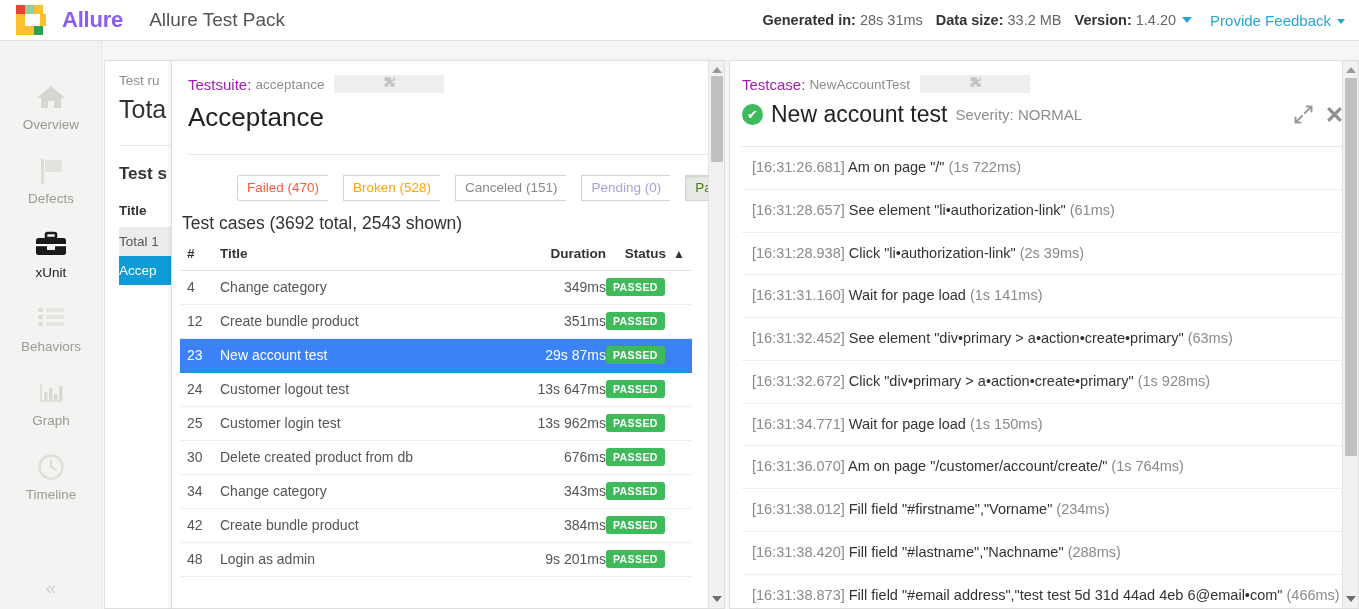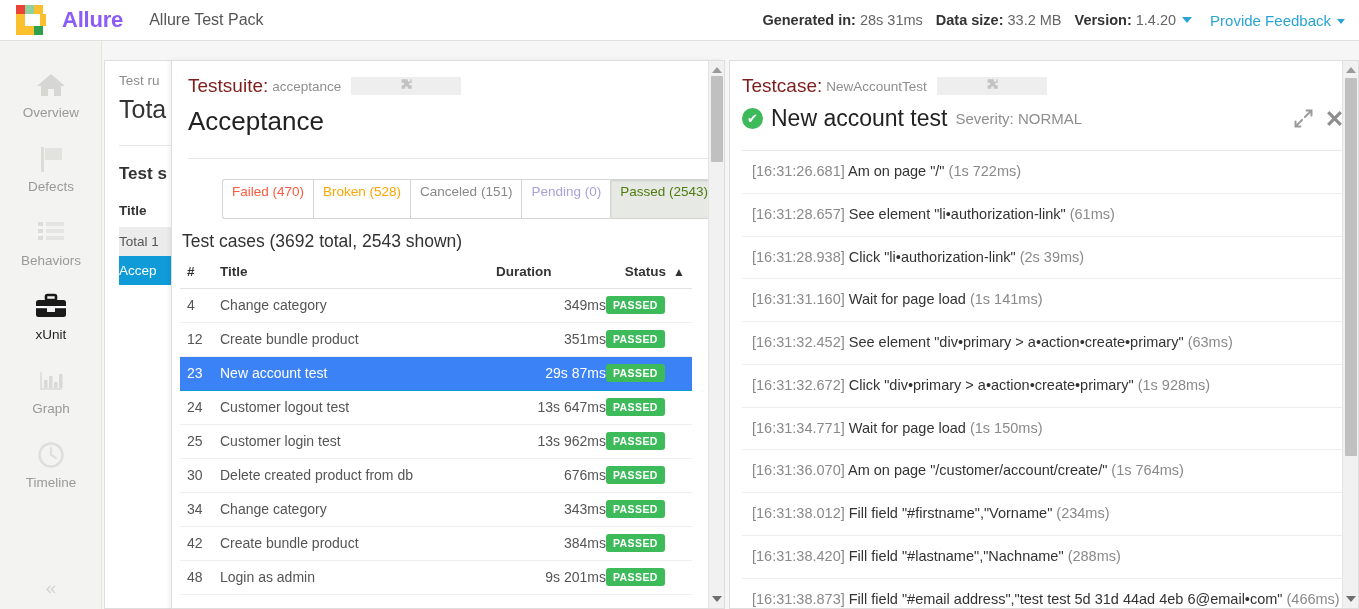--- a/index.html
+++ b/index.html
@@ -15,21 +15,21 @@
     position: absolute; top: 0; left: 0; width: 1359px; height: 41px;
     background: #ffffff; border-bottom: 1px solid #e0e0e0;
     display: flex; align-items: center;
   }
   .logo-wrap { width: 46px; height: 41px; display: flex; align-items: center; justify-content: center; margin-left: 8px; }
   .logo { position: relative; width: 30px; height: 30px; }
   .logo i { position: absolute; display: block; }
   .brand {
     font-size: 22px; font-weight: bold; color: #8b5cf6; margin-left: 8px; letter-spacing: -0.2px;
   }
-  .pack-title { font-size: 16px; color: #555; margin-left: 26px; }
+  .pack-title { font-size: 19px; color: #555; margin-left: 26px; }
   .topbar-right {
     margin-left: auto; display: flex; align-items: center; gap: 0px;
     font-size: 14.5px; color: #666; padding-right: 14px;
   }
   .meta-group { margin-right: 13px; white-space: nowrap; }
   .meta-group b { color: #333; font-weight: bold; }
   .caret-down {
     display: inline-block; width: 0; height: 0;
     border-left: 5px solid transparent; border-right: 5px solid transparent;
     border-top: 6px solid #29a4d4; margin: 0 18px 0 6px;
@@ -38,21 +38,21 @@
   .caret-blue {
     display: inline-block; width: 0; height: 0;
     border-left: 4.5px solid transparent; border-right: 4.5px solid transparent;
     border-top: 5.5px solid #29a4d4; margin-left: 6px; vertical-align: middle;
   }
 
   
   .sidebar {
     position: absolute; top: 41px; left: 0; width: 102px; height: 568px;
     background: #f3f3f1; border-right: 1px solid #e3e3e0;
-    padding-top: 16px;
+    padding-top: 28px;
   }
   .nav-item {
     width: 102px; height: 74px; display: flex; flex-direction: column;
     align-items: center; justify-content: center; gap: 3px; cursor: pointer;
   }
   .nav-icon { height: 34px; display: flex; align-items: center; justify-content: center; }
   .nav-label { font-size: 13.5px; color: #9a9a96; }
   .nav-item.active .nav-label { color: #222; font-weight: normal; }
   .collapse-btn {
     position: absolute; left: 0; bottom: 0; width: 102px; height: 42px;
@@ -87,56 +87,56 @@
   .back-h1 { font-size: 25px; color: #333; margin-top: 7px; font-weight: normal; }
   .back-rule { border-top: 1px solid #e8e8e8; margin: 21px 0 0 0; }
   .back-h2 { font-size: 17px; color: #333; font-weight: bold; margin-top: 18px; }
   .back-th { font-size: 13.5px; color: #333; font-weight: bold; margin-top: 19px; }
   .back-row1 { background: #ececec; font-size: 13.5px; color: #555; padding: 7px 0 7px 0; margin-top: 9px; }
   .back-row2 { background: #0f9bd7; color: #fff; font-size: 13.5px; padding: 7px 0 7px 0; }
 
   
   .mid-scroll { height: 547px; overflow: hidden; position: relative; }
   .crumb-line { padding: 14px 16px 0 16px; display: flex; align-items: center; }
-  .crumb-key { font-size: 19px; color: #7f1d1d; }
+  .crumb-key { font-size: 15px; color: #a21caf; }
   .crumb-val { font-size: 13.5px; color: #8e8e8e; margin-left: 4px; }
   .crumb-ph {
     margin-left: 10px; width: 110px; height: 18px; background: #eeeeee;
     display: flex; align-items: center; justify-content: center;
   }
   .puzzle { color: #bdbdbd; font-size: 14px; line-height: 1; }
   .panel-h1 {
     font-size: 26px; font-weight: normal; color: #222; padding: 9px 16px 0 16px;
   }
   .hr { border-top: 1px solid #e9e9e9; margin: 21px 16px 0 16px; }
 
   .filters { display: flex; margin: 20px 0 0 50px; }
   .fbtn {
     border: 1px solid #d4d4d4; border-right: none;
-    padding: 4px 9px 19px 9px; font-size: 13.5px; background: #fff;
-    cursor: pointer; white-space: nowrap;
+    padding: 4px 9px 5px 9px; font-size: 13.5px; background: #fff;
+    cursor: pointer; white-space: nowrap; margin-left: 15px;
   }
   .fbtn:first-child { border-radius: 3px 0 0 3px; }
   .fbtn:last-child { border-right: 1px solid #d4d4d4; border-radius: 0 3px 3px 0; }
   .fbtn.active { background: #e6e9e4; box-shadow: inset 0 1px 2px rgba(0,0,0,0.11); }
 
   .cases-title { font-size: 17.5px; color: #333; margin: 12px 0 0 10px; }
 
   table.cases { width: 512px; margin: 12px 0 0 8px; border-collapse: collapse; }
   table.cases th {
     font-size: 13.5px; font-weight: bold; color: #333; padding: 0 0 9px 0;
     border-bottom: 1px solid #e3e3e3;
   }
   table.cases td { font-size: 14px; color: #555; padding: 7px 0 8px 0; border-bottom: 1px solid #eeeeee; }
   .c-num { width: 40px; text-align: left; padding-left: 7px !important; }
   .c-title { text-align: left; }
   .c-dur { text-align: right; width: 110px; white-space: nowrap; }
   .c-stat { text-align: left; width: 86px; padding-right: 7px !important; }
   th.c-num, th.c-title { text-align: left; }
-  th.c-dur { text-align: left; }
+  th.c-dur { text-align: right; }
   th.c-stat { text-align: right; padding-right: 7px; }
   .sort-arrow { color: #333; font-size: 12px; margin-left: 7px; }
   tr.sel td { background: #3b82f6; color: #ffffff; border-bottom: 1px solid #0f9bd7; }
   tr.sel td.c-title { font-weight: normal; }
   .badge {
     display: inline-block; background: #3dba5a; color: #fff; font-size: 10.5px;
     font-weight: bold; letter-spacing: 0.4px; padding: 3px 7px 3px 7px; border-radius: 3px;
   }
   .rp-title-row { display: flex; align-items: center; padding: 8px 14px 0 12px; }
   .check-circle {
@@ -228,45 +228,45 @@
   <div class="nav-item">
     <span class="nav-icon">
       <svg width="30" height="30" viewBox="0 0 30 30">
           <rect x="5" y="3" width="3" height="25" fill="#dcdcd8"></rect>
           <path d="M9 4 L26 4 L26 16 L9 16 Z" fill="#e2e2de"></path>
         </svg>
     </span>
     <span class="nav-label">Defects</span>
   </div>
 
+  <div class="nav-item active">
+    <span class="nav-icon">
+      <svg width="34" height="28" viewBox="0 0 34 28">
+        <rect x="12" y="2" width="10" height="5" rx="1.5" fill="none" stroke="#1a1a1a" stroke-width="2.6"></rect>
+        <rect x="2" y="7" width="30" height="17" rx="2.5" fill="#1a1a1a"></rect>
+        <rect x="13" y="13" width="8" height="6" rx="1" fill="#ffffff"></rect>
+        <rect x="2" y="13" width="30" height="2.2" fill="#ffffff"></rect>
+        <rect x="13" y="13" width="8" height="6" rx="1" fill="#f2f2f0"></rect>
+      </svg>
+    </span>
+    <span class="nav-label">xUnit</span>
+  </div>
+
   <div class="nav-item">
     <span class="nav-icon">
       <svg width="30" height="26" viewBox="0 0 30 26">
         <rect x="2" y="2" width="5" height="4" fill="#dcdcd8"></rect>
           <rect x="10" y="2" width="18" height="4" fill="#e4e4e0"></rect>
         <rect x="2" y="9" width="5" height="4" fill="#dcdcd8"></rect>
           <rect x="10" y="9" width="18" height="4" fill="#e4e4e0"></rect>
         <rect x="2" y="16" width="5" height="4" fill="#dcdcd8"></rect>
           <rect x="10" y="16" width="18" height="4" fill="#e4e4e0"></rect>
       </svg>
     </span>
     <span class="nav-label">Behaviors</span>
-  </div>
-
-  <div class="nav-item active">
-    <span class="nav-icon">
-      <svg width="34" height="28" viewBox="0 0 34 28">
-        <rect x="12" y="2" width="10" height="5" rx="1.5" fill="none" stroke="#1a1a1a" stroke-width="2.6"></rect>
-        <rect x="2" y="7" width="30" height="17" rx="2.5" fill="#1a1a1a"></rect>
-        <rect x="13" y="13" width="8" height="6" rx="1" fill="#ffffff"></rect>
-        <rect x="2" y="13" width="30" height="2.2" fill="#ffffff"></rect>
-        <rect x="13" y="13" width="8" height="6" rx="1" fill="#f2f2f0"></rect>
-      </svg>
-    </span>
-    <span class="nav-label">xUnit</span>
   </div>
 
   <div class="nav-item">
     <span class="nav-icon">
       <svg width="30" height="26" viewBox="0 0 30 26">
         <rect x="4" y="4" width="2" height="17" fill="#e0e0dc"></rect>
           <rect x="4" y="20" width="22" height="2" fill="#e0e0dc"></rect>
         <rect x="8" y="12" width="3.5" height="8" fill="#d9d9d5"></rect>
         <rect x="13" y="8" width="3.5" height="12" fill="#d9d9d5"></rect>
         <rect x="18" y="14" width="3.5" height="6" fill="#d9d9d5"></rect>

